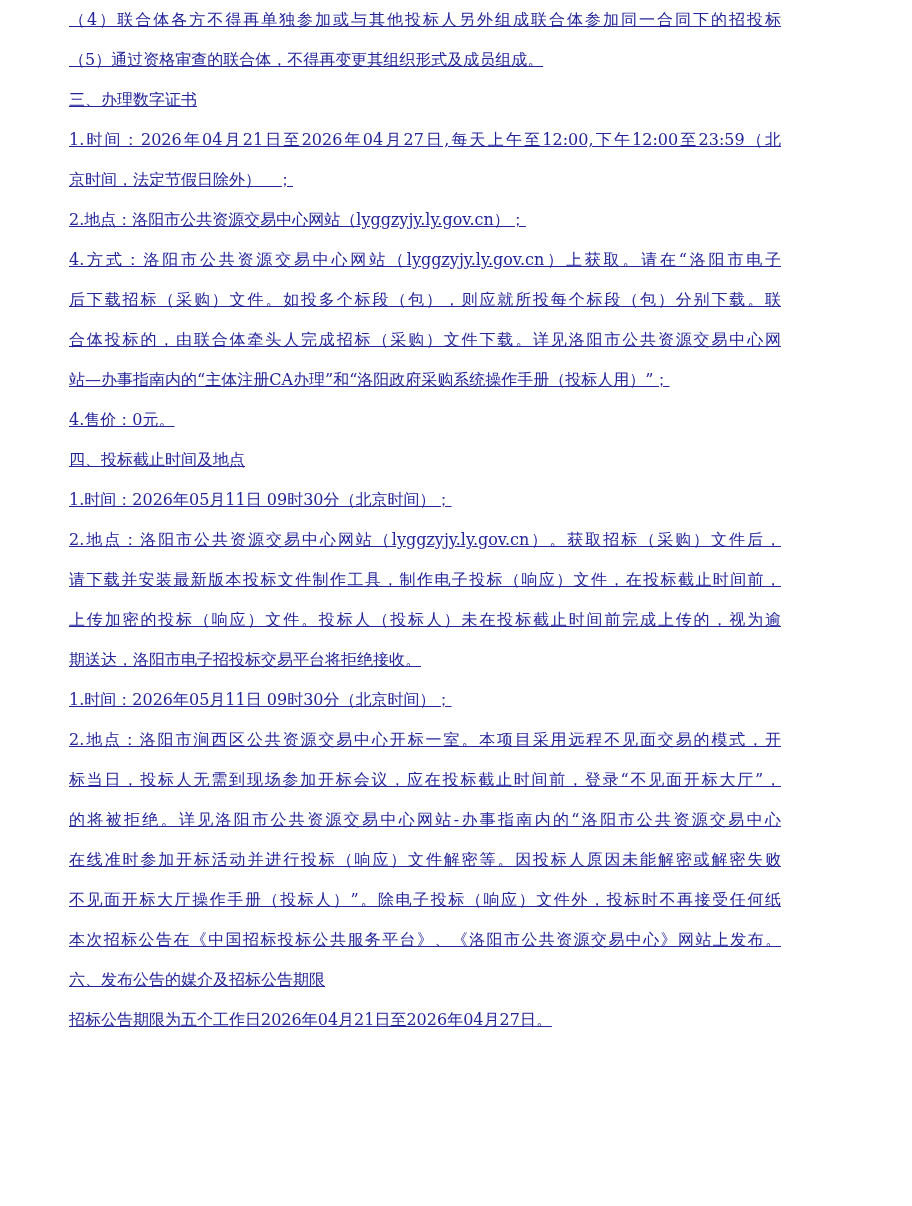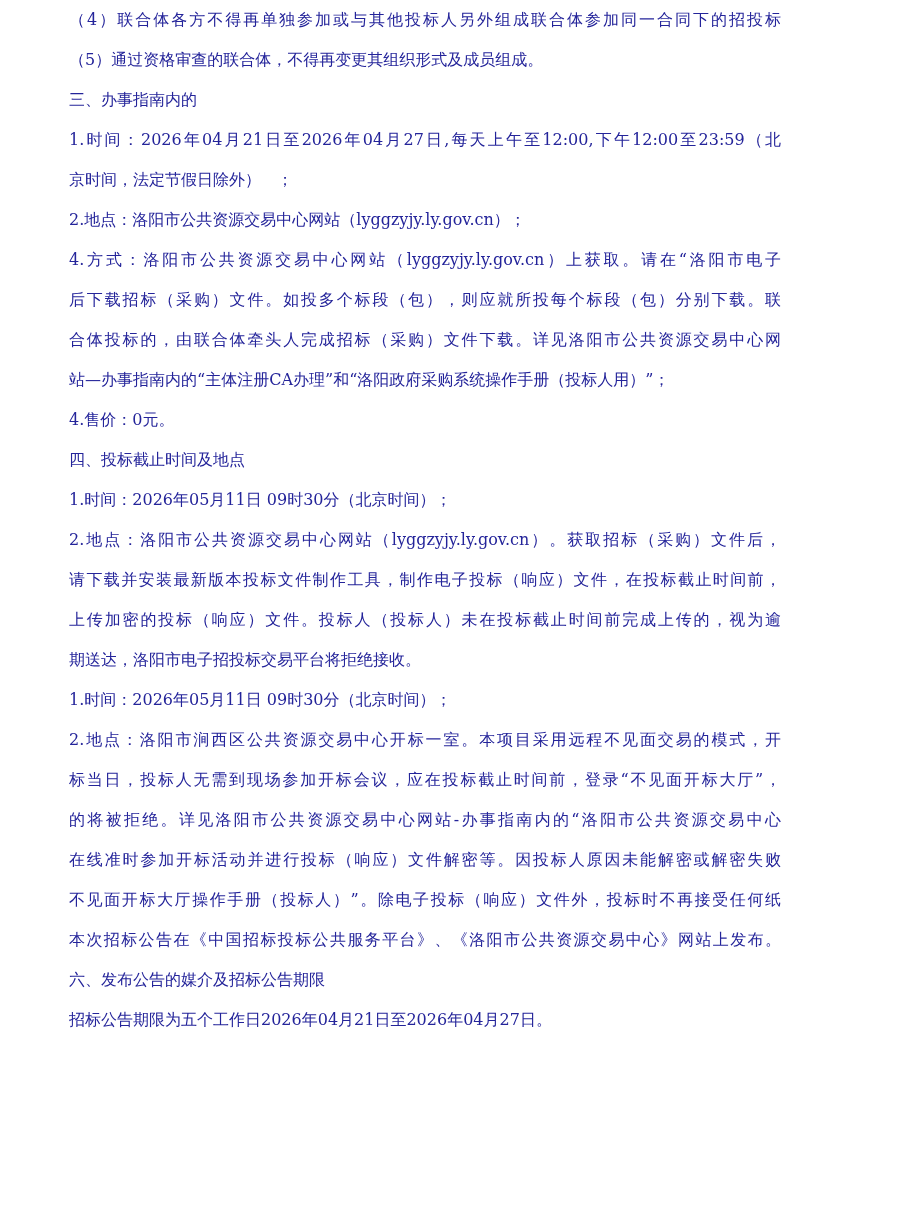--- a/index.html
+++ b/index.html
@@ -5,30 +5,31 @@
   html, body { margin: 0; padding: 0; background: #ffffff; }
   body { width: 912px; height: 1206px; overflow: hidden; position: relative; }
   .doc {
     position: absolute; left: 69px; top: 0; width: 712px;
     font-family: "DejaVu Serif", "Liberation Serif", serif;
     font-size: 16px; color: #24249a;
   }
   .line {
     height: 40px; line-height: 40px; white-space: nowrap; overflow: visible;
     letter-spacing: 0px;
+    text-decoration: underline;
   }
   .jl { text-align: justify; text-align-last: justify; }
 </style>
 </head>
 <body>
 
 <div class="doc">
   <div class="line jl">（4）联合体各方不得再单独参加或与其他投标人另外组成联合体参加同一合同下的招投标</div>
   <div class="line">（5）通过资格审查的联合体，不得再变更其组织形式及成员组成。</div>
-  <div class="line">三、办事指南内的</div>
+  <div class="line">三、办理数字证书</div>
   <div class="line jl">1.时间：2026年04月21日至2026年04月27日,每天上午至12:00,下午12:00至23:59（北</div>
   <div class="line">京时间，法定节假日除外）　；</div>
   <div class="line">2.地点：洛阳市公共资源交易中心网站（lyggzyjy.ly.gov.cn）；</div>
   <div class="line jl">4.方式：洛阳市公共资源交易中心网站（lyggzyjy.ly.gov.cn）上获取。请在“洛阳市电子</div>
   <div class="line jl">后下载招标（采购）文件。如投多个标段（包），则应就所投每个标段（包）分别下载。联</div>
   <div class="line jl">合体投标的，由联合体牵头人完成招标（采购）文件下载。详见洛阳市公共资源交易中心网</div>
   <div class="line">站—办事指南内的“主体注册CA办理”和“洛阳政府采购系统操作手册（投标人用）”；</div>
   <div class="line">4.售价：0元。</div>
   <div class="line">四、投标截止时间及地点</div>
   <div class="line">1.时间：2026年05月11日 09时30分（北京时间）；</div>

